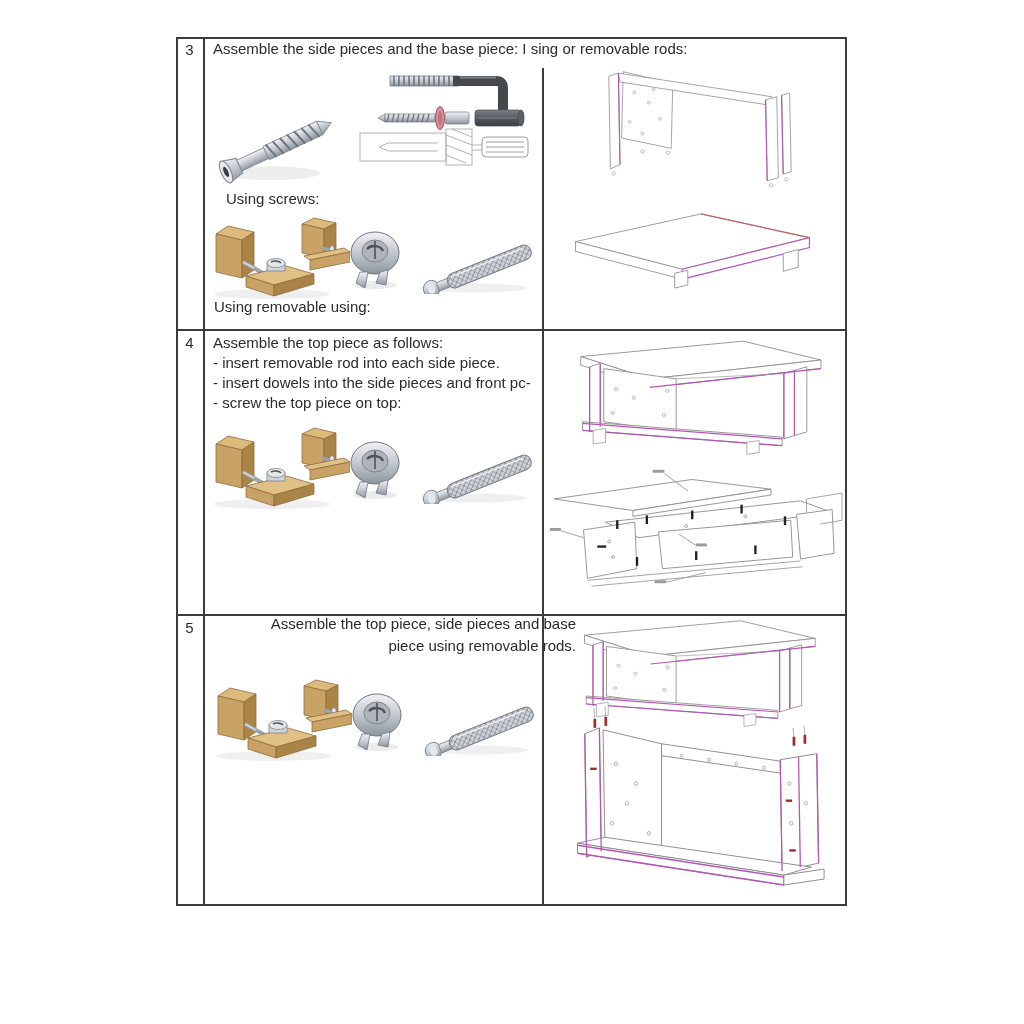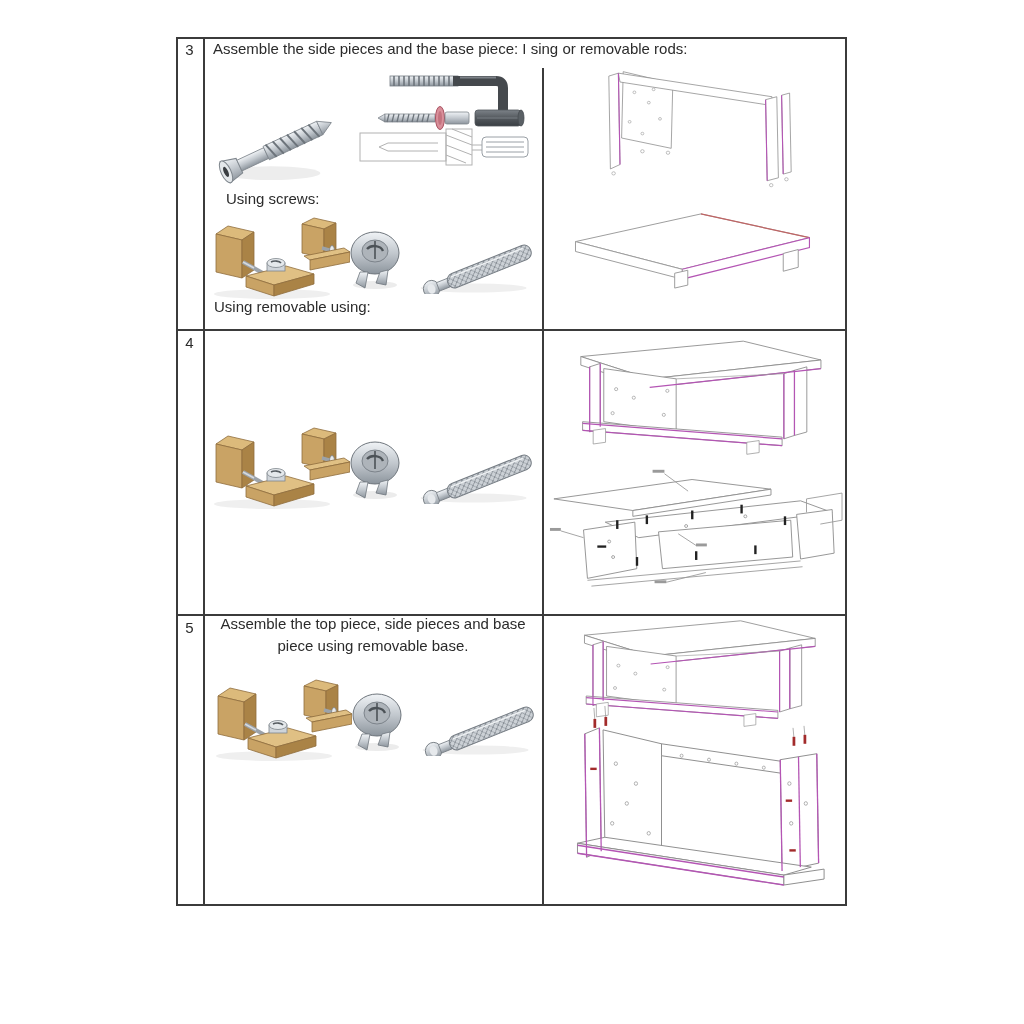--- a/index.html
+++ b/index.html
@@ -3,21 +3,21 @@
 <meta charset="utf-8">
 <style>
   html,body{margin:0;padding:0;background:#ffffff;}
   #canvas{position:relative;width:1024px;height:1024px;background:#ffffff;overflow:hidden;
           font-family:"Liberation Sans", sans-serif;color:#2b2b2b;}
   .abs{position:absolute;}
   .tline{position:absolute;background:#3b3b3b;}
   .cellnum{position:absolute;width:27px;text-align:center;font-size:15px;color:#2b2b2b;}
   .bodytxt{position:absolute;font-size:15px;color:#2b2b2b;white-space:nowrap;}
   .bullets div{font-size:15px;line-height:20px;white-space:nowrap;}
-  .centertxt{position:absolute;text-align:center;font-size:15px;line-height:22px;}
+  .centertxt{position:absolute;text-align:right;font-size:15px;line-height:22px;padding-left:36px;}
   svg.fig{position:absolute;overflow:visible;}
 </style>
 </head>
 <body>
 
 <div id="canvas">
 
   <svg width="0" height="0" style="position:absolute" aria-hidden="true">
     <defs>
       <linearGradient id="gMetal" x1="0" y1="0" x2="0" y2="1">
@@ -361,20 +361,26 @@
   <div class="bodytxt" style="left:214px;top:298px;">Using removable using:</div>
 
   <svg class="fig" style="left:596px;top:54px;width:208px;height:140px;" viewBox="0 0 260 190" preserveAspectRatio="none">
       <use href="#sym-uframe"></use>
     </svg>
   <svg class="fig" style="left:568px;top:208px;width:248px;height:84px;" viewBox="0 0 265 85" preserveAspectRatio="none">
       <use href="#sym-base"></use>
     </svg>
 
   <div class="cellnum" style="left:176px;top:334px;">4</div>
+  <div class="abs bullets" style="left:213px;top:333px;">
+    <div>Assemble the top piece as follows:</div>
+    <div>- insert removable rod into each side piece.</div>
+    <div>- insert dowels into the side pieces and front pc-</div>
+    <div>- screw the top piece on top:</div>
+  </div>
 
   <svg class="fig" style="left:210px;top:420px;width:140px;height:90px;" viewBox="0 0 140 90" preserveAspectRatio="none">
       <use href="#sym-camblocks"></use>
     </svg>
   <svg class="fig" style="left:348px;top:438px;width:55px;height:62px;" viewBox="0 0 55 62" preserveAspectRatio="none">
       <use href="#sym-camdisc"></use>
     </svg>
   <svg class="fig" style="left:410px;top:436px;width:130px;height:68px;" viewBox="0 0 135 68" preserveAspectRatio="none">
       <use href="#sym-knurldowel"></use>
     </svg>
@@ -382,21 +388,21 @@
   <svg class="fig" style="left:572px;top:336px;width:256px;height:120px;" viewBox="0 0 290 140" preserveAspectRatio="none">
       <use href="#sym-console"></use>
     </svg>
   <svg class="fig" style="left:548px;top:464px;width:296px;height:126px;" viewBox="0 0 300 130" preserveAspectRatio="none">
       <use href="#sym-exploded"></use>
     </svg>
 
   <div class="cellnum" style="left:176px;top:619px;">5</div>
   <div class="centertxt" style="left:206px;top:613px;width:334px;">
     <div>Assemble the top piece, side pieces and base</div>
-    <div>piece using removable base.</div>
+    <div>piece using removable rods.</div>
   </div>
 
   <svg class="fig" style="left:212px;top:672px;width:140px;height:90px;" viewBox="0 0 140 90" preserveAspectRatio="none">
       <use href="#sym-camblocks"></use>
     </svg>
   <svg class="fig" style="left:350px;top:690px;width:55px;height:62px;" viewBox="0 0 55 62" preserveAspectRatio="none">
       <use href="#sym-camdisc"></use>
     </svg>
   <svg class="fig" style="left:412px;top:688px;width:130px;height:68px;" viewBox="0 0 135 68" preserveAspectRatio="none">
       <use href="#sym-knurldowel"></use>

